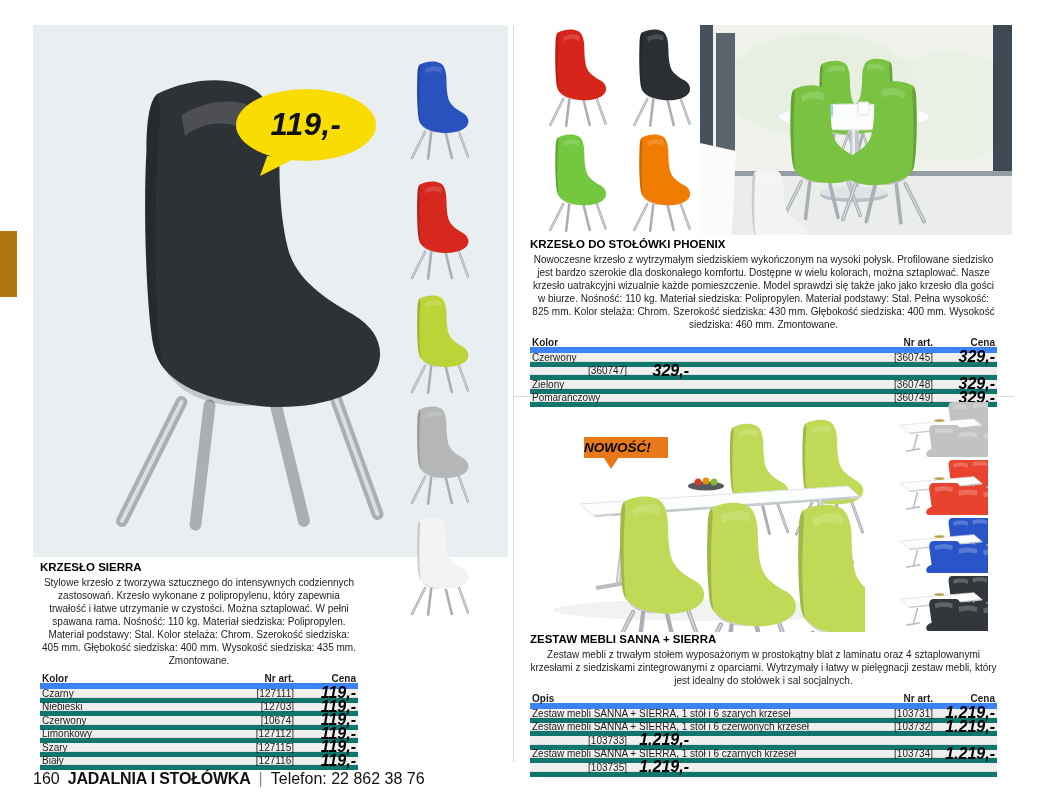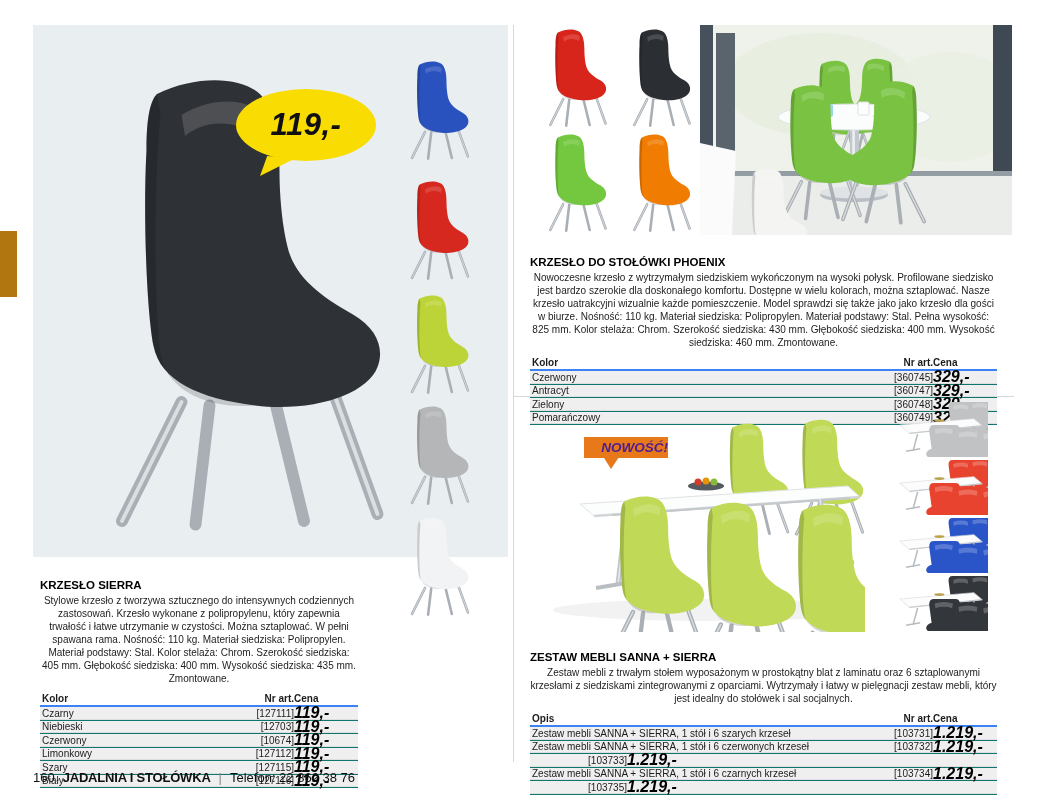--- a/index.html
+++ b/index.html
@@ -2,49 +2,49 @@
 <html><head>
 <meta charset="utf-8">
 <style>
   * { margin:0; padding:0; box-sizing:border-box; }
   html,body { width:1048px; height:800px; }
   body { position:relative; background:#ffffff; font-family:"Liberation Sans", sans-serif; overflow:hidden; color:#1c1c1c; }
   .abs { position:absolute; }
 
   .photo-bg { background:#e9eef1; }
 
-  .title { font-size:11.5px; font-weight:bold; color:#000; margin-bottom:3px;margin-top:18px; }
+  .title { font-size:11.5px; font-weight:bold; color:#000; margin-bottom:3px; }
   .desc  { font-size:10px; line-height:13px; color:#1c1c1c;text-align:center; }
 
   .tbl { width:100%; margin-top:7px; font-size:10px; }
   .tr  { display:flex; align-items:center; height:13.5px; padding:0 2px;
-         background:#efefef; border-bottom:1px solid #0f766e;
+         background:#efefef; border-bottom:5px solid #0f766e;
          box-shadow:inset 0 -1px 0 rgba(0,0,0,0.07); }
-  .tr.head { background:transparent; box-shadow:none; border-bottom:2px solid #3b82f6;
+  .tr.head { background:transparent; box-shadow:none; border-bottom:6px solid #3b82f6;
              font-weight:bold; height:15px; }
   .c1 { flex:1; text-align:left; white-space:nowrap; overflow:hidden; }
   .c2 { width:95px; text-align:right; }
-  .c3 { width:62px; text-align:left; }
+  .c3 { width:62px; text-align:right; }
   .price { font-weight:bold; font-style:italic; font-size:16px; color:#000; }
 
   .bubble { display:flex; align-items:center; justify-content:center;
             border-radius:50%; font-weight:bold; font-style:italic;
             font-size:31px; letter-spacing:.5px; color:#101010; }
   .bubble .tail { position:absolute; left:24px; bottom:-15px; width:36px; height:20px;
                   clip-path:polygon(0 100%, 20% 0, 100% 10%); }
 
-  .nowosc { display:flex; align-items:center; justify-content:flex-end;
-            font-weight:bold; font-style:italic; font-size:13.5px; color:#4c1d95; }
+  .nowosc { display:flex; align-items:center; justify-content:flex-start;
+            font-weight:bold; font-style:italic; font-size:13.5px; color:#000000; }
   .nowosc .tail { position:absolute; left:16px; bottom:-11px; width:19px; height:12px;
                   clip-path:polygon(18% 0, 100% 0, 58% 100%); }
 
   .vline { width:1px; background:#d8d8d8; }
   .hline { height:1px; background:#d8d8d8; }
 
-  .footer { display:flex; gap:8px; align-items:center; font-size:13px; color:#111; }
+  .footer { display:flex; gap:8px; align-items:center; font-size:16px; color:#111; }
   .footer .sec  { font-weight:bold; letter-spacing:-0.2px; }
   .footer .pipe { color:#8a8a8a; }
 
   svg { display:block; }
 </style>
 </head>
 <body>
 
 <svg width="0" height="0" style="position:absolute" aria-hidden="true">
   <defs>
@@ -236,21 +236,20 @@
       <span class="c1">Kolor</span>
       <span class="c2">Nr art.</span>
       <span class="c3">Cena</span>
     </div>
     <div class="tr">
       <span class="c1">Czerwony</span>
       <span class="c2">[360745]</span>
       <span class="c3 price">329,-</span>
     </div>
     <div class="tr">
-      <span class="c1">Antracyt</span>
       <span class="c2">[360747]</span>
       <span class="c3 price">329,-</span>
     </div>
     <div class="tr">
       <span class="c1">Zielony</span>
       <span class="c2">[360748]</span>
       <span class="c3 price">329,-</span>
     </div>
     <div class="tr">
       <span class="c1">Pomarańczowy</span>
@@ -312,21 +311,21 @@
   </svg>
 <svg class="abs" style="left: 868px; top: 518px; color: rgb(42, 85, 200);" width="144" height="55" viewBox="0 0 150 86">
     <use href="#set"></use>
   </svg>
 <svg class="abs" style="left: 868px; top: 576px; color: rgb(51, 54, 59);" width="144" height="55" viewBox="0 0 150 86">
     <use href="#set"></use>
   </svg>
 
 <div class="abs" style="left:530px;top:633px;width:467px">
   <div class="title">ZESTAW MEBLI SANNA + SIERRA</div>
-  <div class="desc">Zestaw mebli z trwałym stołem wyposażonym w prostokątny blat z laminatu oraz 6 sztaplowanymi krzesłami z siedziskami zintegrowanymi z oparciami. Wytrzymały i łatwy w pielęgnacji zestaw mebli, który jest idealny do stołówek i sal socjalnych.</div>
+  <div class="desc">Zestaw mebli z trwałym stołem wyposażonym w prostokątny blat z laminatu oraz 4 sztaplowanymi krzesłami z siedziskami zintegrowanymi z oparciami. Wytrzymały i łatwy w pielęgnacji zestaw mebli, który jest idealny do stołówek i sal socjalnych.</div>
   <div class="tbl">
     <div class="tr head">
       <span class="c1">Opis</span>
       <span class="c2">Nr art.</span>
       <span class="c3">Cena</span>
     </div>
     <div class="tr">
       <span class="c1">Zestaw mebli SANNA + SIERRA, 1 stół i 6 szarych krzeseł</span>
       <span class="c2">[103731]</span>
       <span class="c3 price">1.219,-</span>

